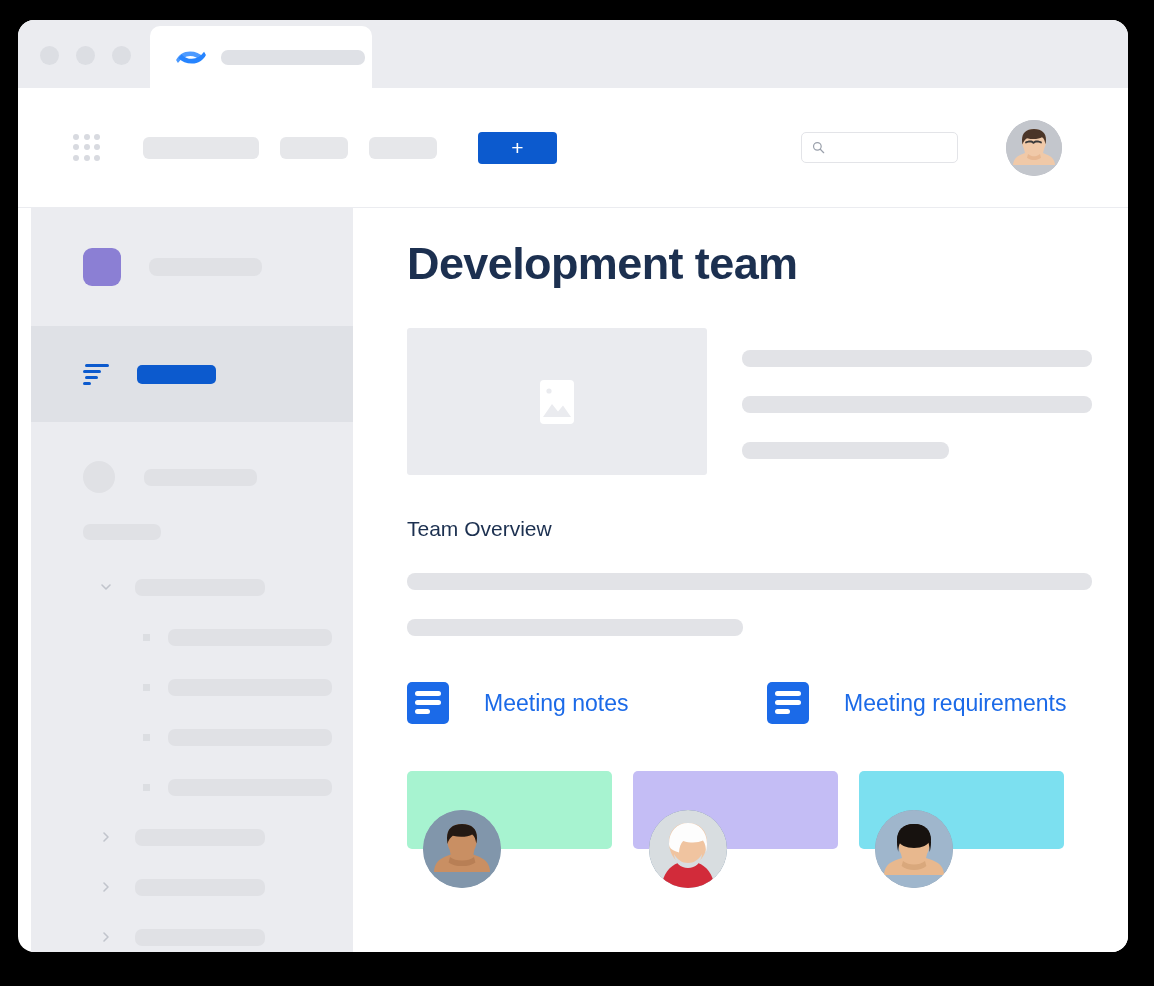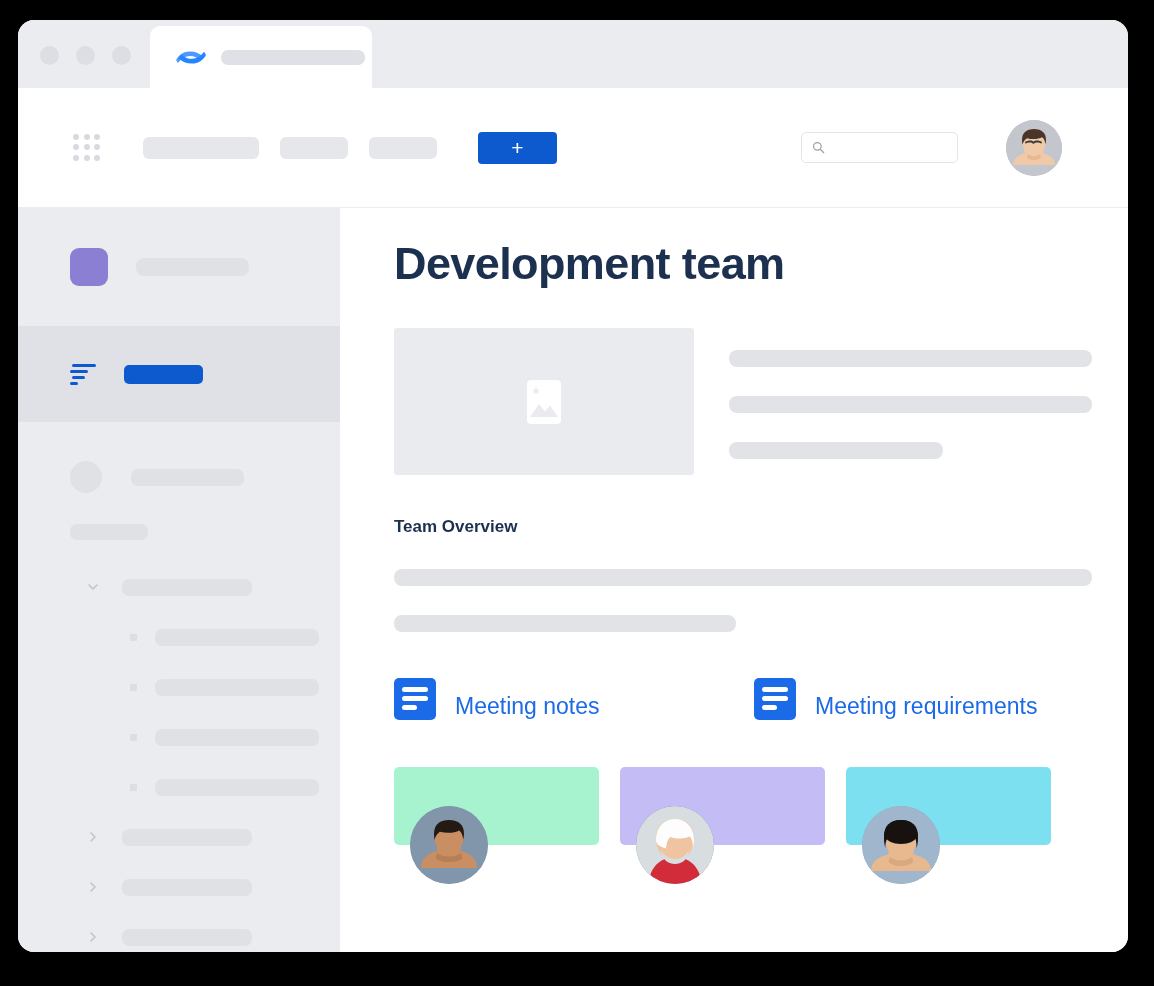--- a/index.html
+++ b/index.html
@@ -138,20 +138,21 @@
     border-radius: 50%;
     overflow: hidden;
     background: #b9bcc4;
   }
   .nav-avatar svg { display: block; }
 
   
   .app-body {
     display: flex;
     height: 744px;
+    margin-left: 13px;
   }
 
   
   .sidebar {
     width: 322px;
     background: #ebecf0;
     flex: 0 0 322px;
     position: relative;
   }
   .space-header {
@@ -254,38 +255,38 @@
   .line-skel {
     background: #e2e3e7;
     border-radius: 8px;
     height: 17px;
   }
   .hero-lines .line-skel { margin-bottom: 29px; }
   .hero-lines .line-skel.w-full { width: 100%; }
   .hero-lines .line-skel.w-part { width: 59%; margin-bottom: 0; }
 
   .section-heading {
-    font-size: 17px;
-    font-weight: 700;
+    font-size: 21px;
+    font-weight: 400;
     color: #1c3050;
     margin-bottom: 32px;
   }
   .overview-lines { margin-bottom: 46px; }
   .overview-lines .line-skel { margin-bottom: 29px; }
   .overview-lines .line-skel.full { width: 100%; }
   .overview-lines .line-skel.half { width: 49%; margin-bottom: 0; }
 
   .doc-links {
     display: flex;
     margin-bottom: 47px;
   }
   .doc-link {
     display: flex;
-    align-items: flex-end;
-    gap: 19px;
+    align-items: center;
+    gap: 35px;
     text-decoration: none;
     cursor: pointer;
   }
   .doc-link:first-child { width: 360px; }
   .doc-icon { width: 42px; height: 42px; flex: 0 0 42px; display: block; }
   .doc-label {
     font-size: 23px;
     color: #1b6ae8;
     font-weight: 400;
   }

